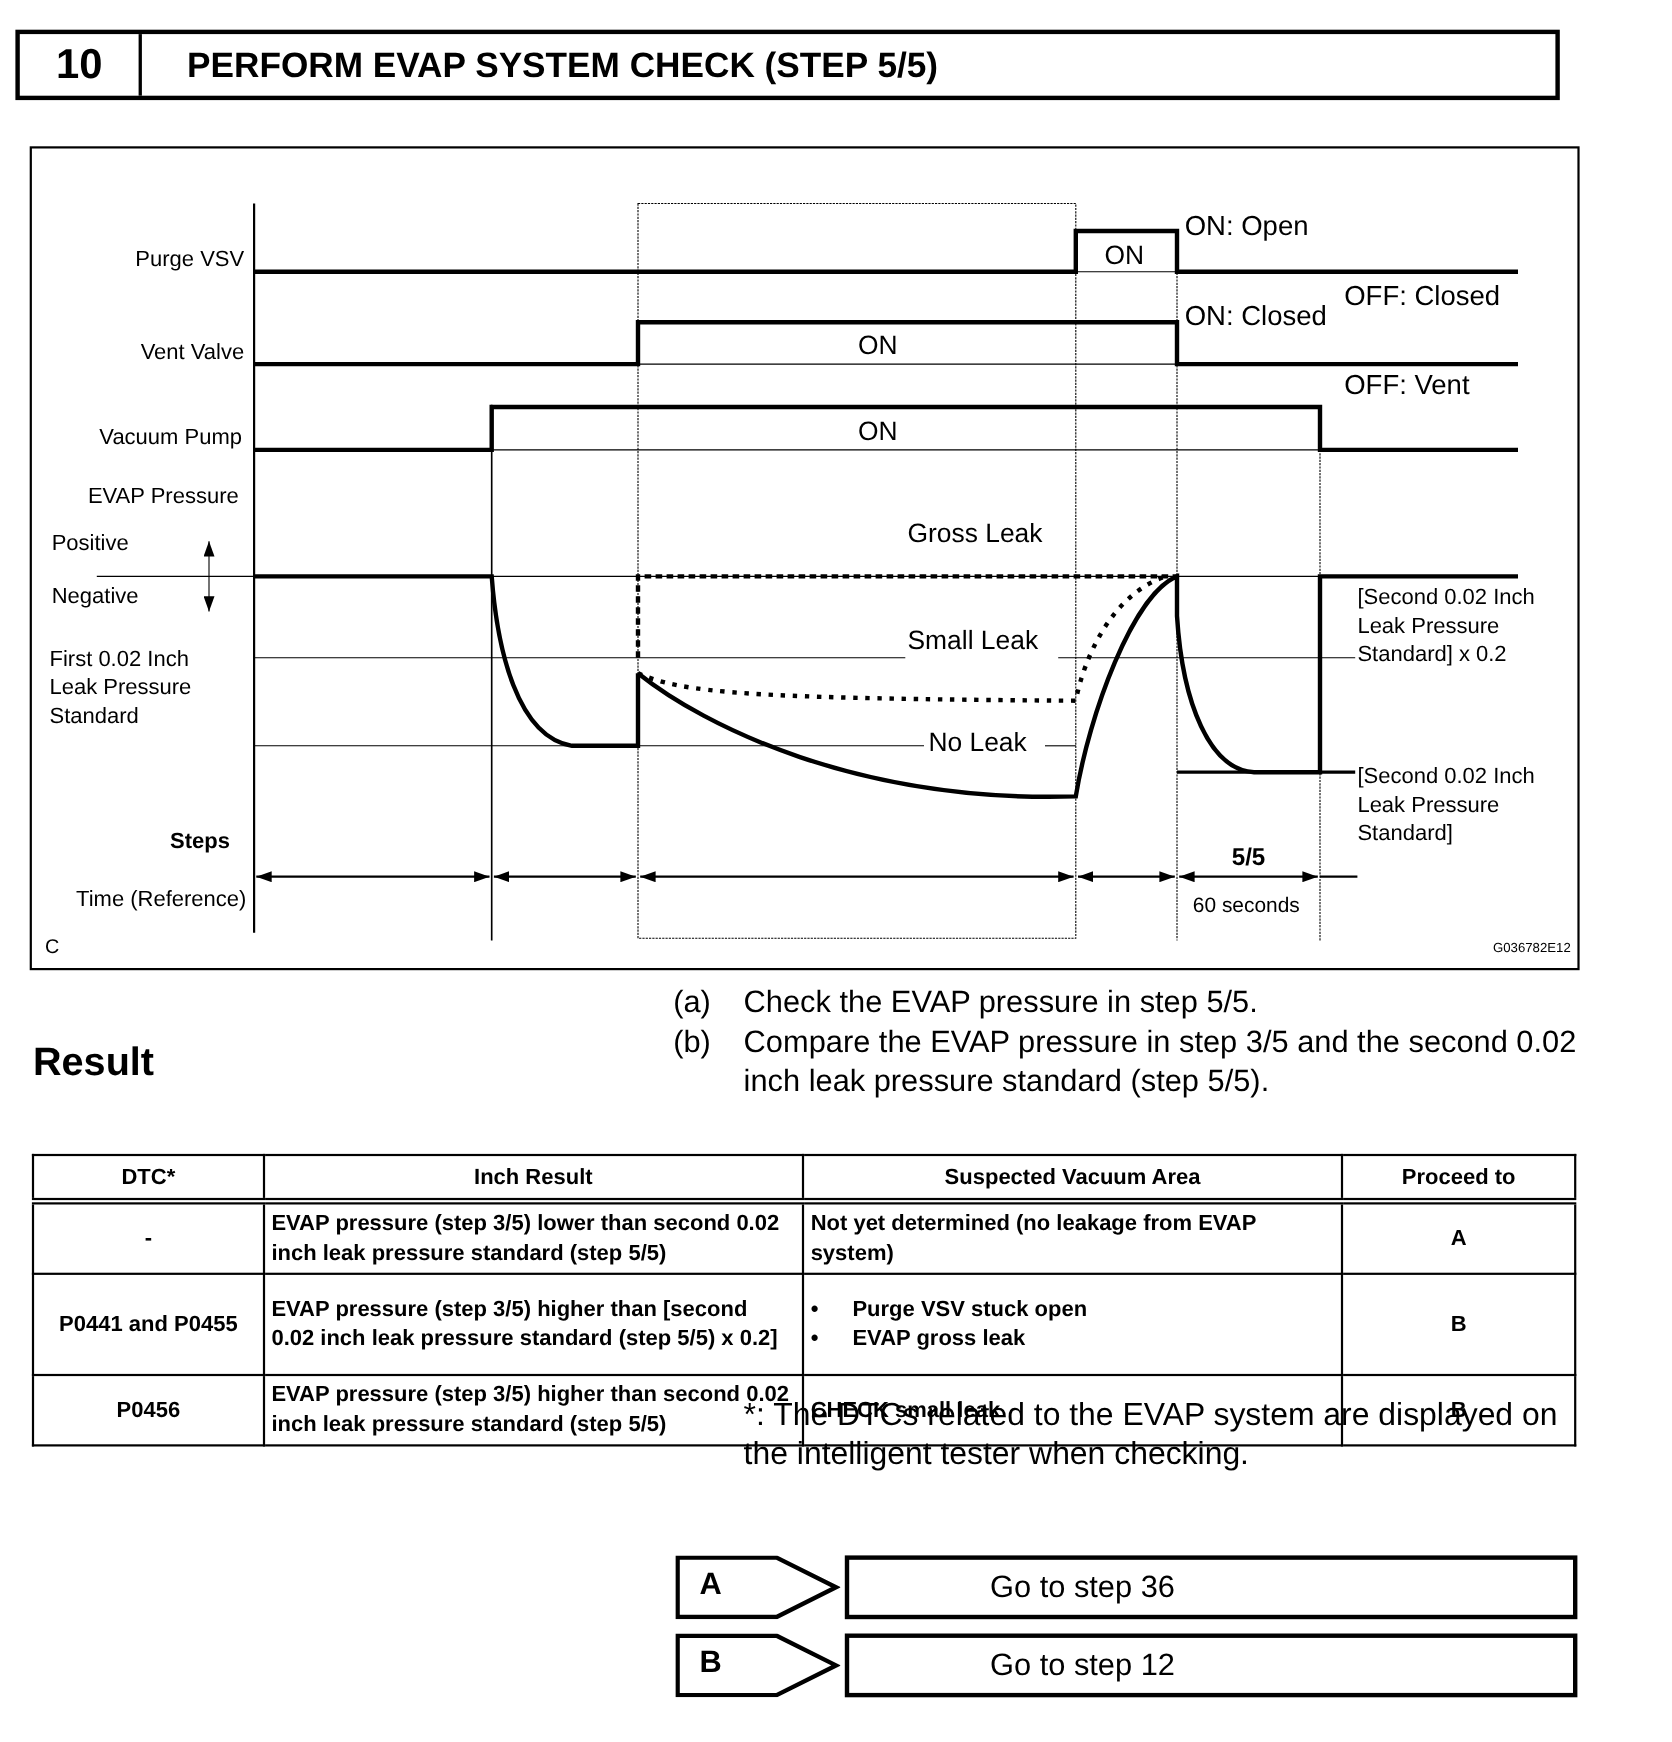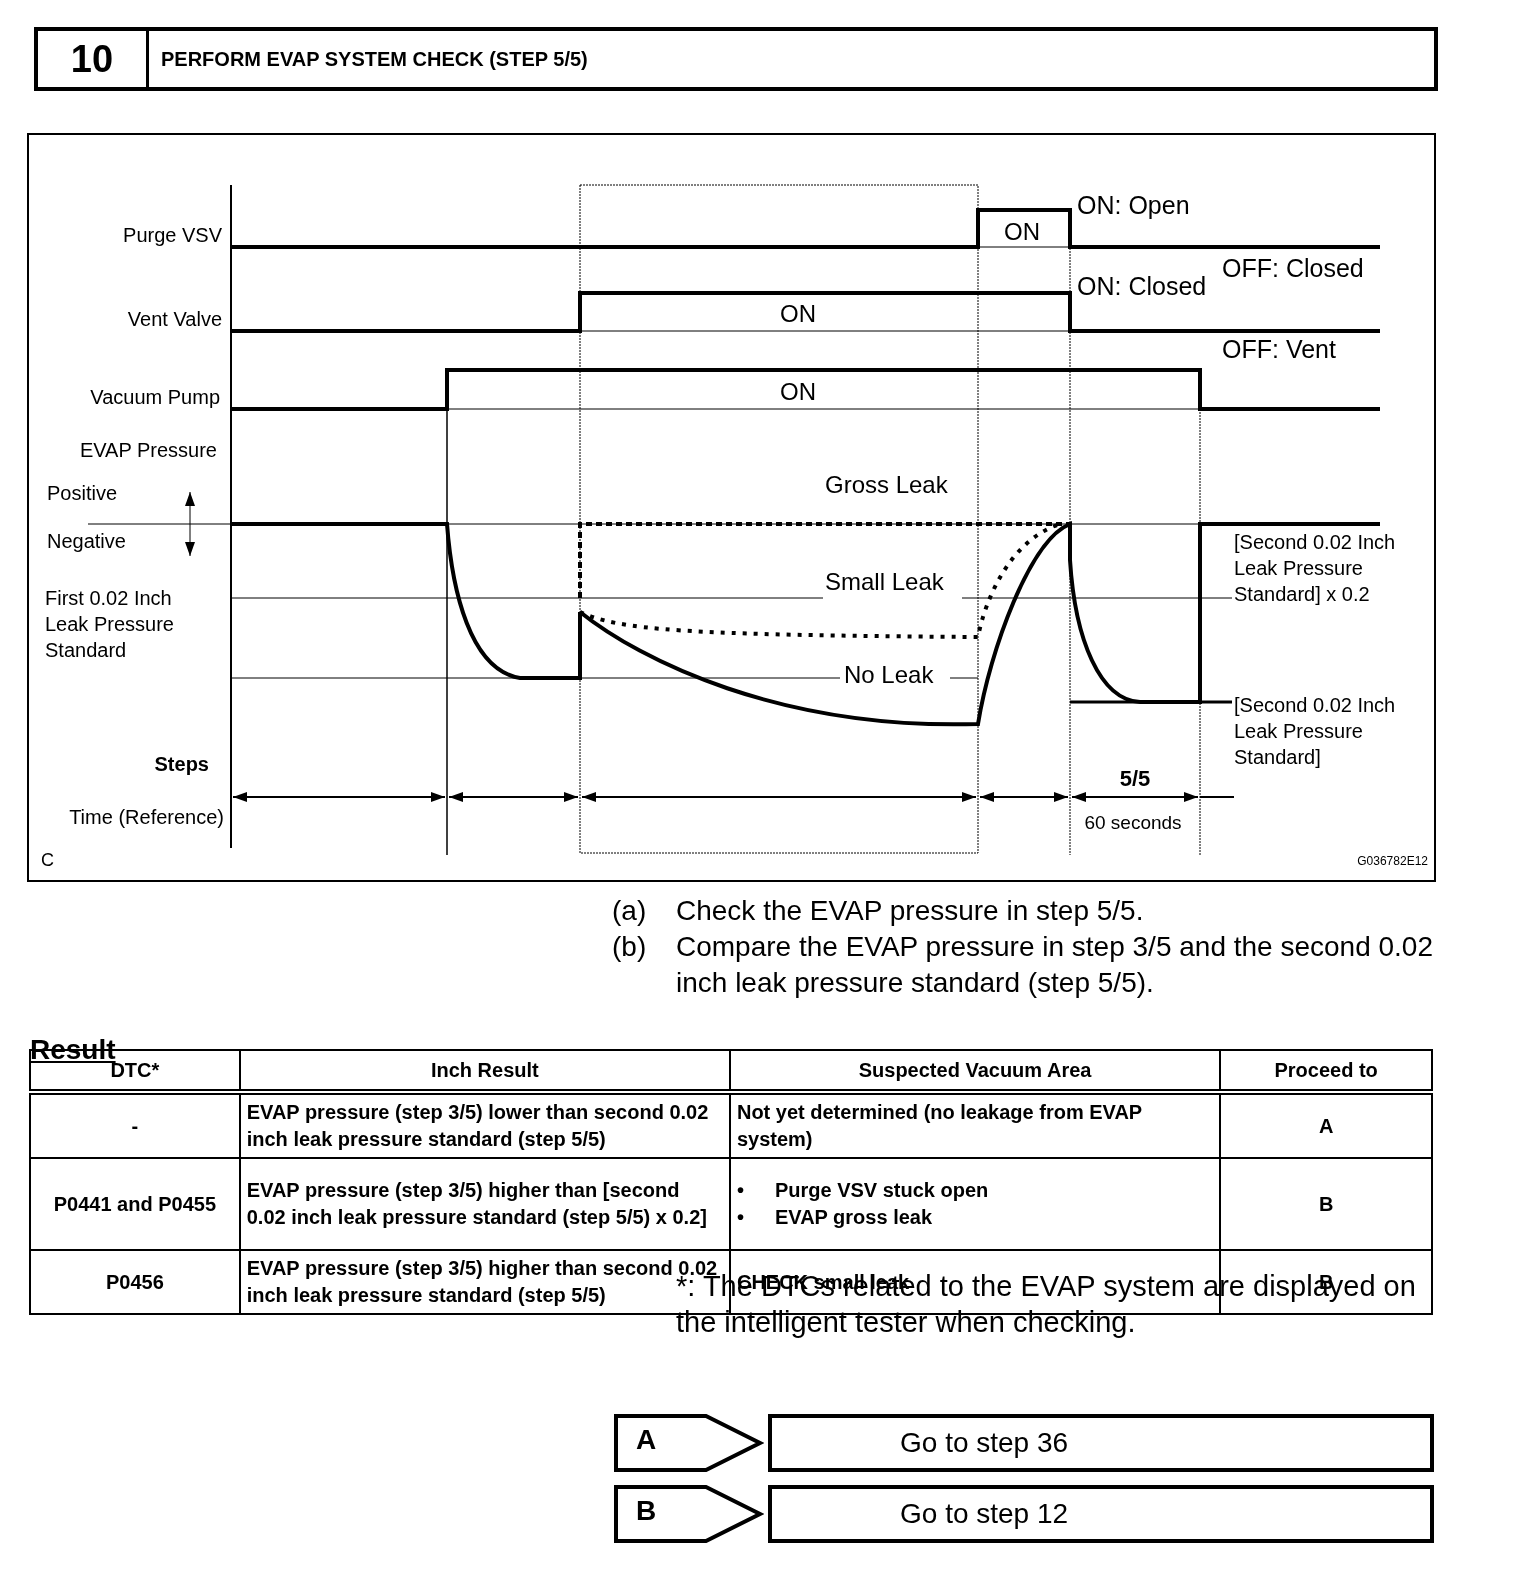--- a/index.html
+++ b/index.html
@@ -1,31 +1,31 @@
 <!DOCTYPE html>
 <html><head>
 <meta charset="utf-8">
 <style>
   html, body { margin: 0; padding: 0; background: #ffffff; }
   body { width: 1520px; height: 1584px; position: relative; font-family: "Liberation Sans", sans-serif; color: #000; overflow: hidden; }
 
-  .step-header { position: absolute; left: 34px; top: 27px; width: 1404px; height: 64px; border: 4px solid #000; box-sizing: border-box; display: flex; }
+  .step-header { position: absolute; left: 14px; top: 27px; width: 1404px; height: 64px; border: 4px solid #000; box-sizing: border-box; display: flex; }
   .step-num { width: 108px; border-right: 3px solid #000; display: flex; align-items: center; justify-content: center; font-weight: bold; font-size: 38px; }
-  .step-title { flex: 1; display: flex; align-items: center; padding-left: 12px; font-weight: bold; font-size: 20px; letter-spacing: 0px; }
+  .step-title { flex: 1; display: flex; align-items: center; padding-left: 12px; font-weight: bold; font-size: 32px; letter-spacing: 0px; margin-left: 29px; }
 
   .figure { position: absolute; left: 27px; top: 133px; width: 1409px; height: 749px; border: 2px solid #000; box-sizing: border-box; }
   .figure svg { position: absolute; left: -2px; top: -2px; }
   .svgtext { font-family: "Liberation Sans", sans-serif; fill: #000; }
 
   .instructions { position: absolute; left: 612px; top: 893px; font-size: 28px; line-height: 36px; }
   .instr-row { display: flex; }
   .instr-label { width: 64px; }
   .instr-text { width: 760px; }
 
-  .result-heading { position: absolute; left: 30px; top: 1034px; font-size: 28px; font-weight: bold; text-decoration: underline; }
+  .result-heading { position: absolute; left: 30px; top: 944px; font-size: 36px; font-weight: bold; }
 
   table.result { position: absolute; left: 29px; top: 1049px; width: 1404px; border-collapse: collapse; font-size: 20px; font-weight: bold; }
   table.result th, table.result td { border: 2px solid #000; padding: 4px 6px; vertical-align: middle; line-height: 27px; }
   table.result th { height: 30px; font-weight: bold; text-align: center; border-bottom: 6px double #000; }
   table.result td.center { text-align: center; }
   table.result ul { margin: 0; padding-left: 0; list-style: none; }
   table.result ul li { position: relative; padding-left: 38px; }
   table.result ul li::before { content: "•"; position: absolute; left: 0; }
 
   .footnote { position: absolute; left: 676px; top: 1268px; width: 760px; font-size: 29px; line-height: 36px; }

